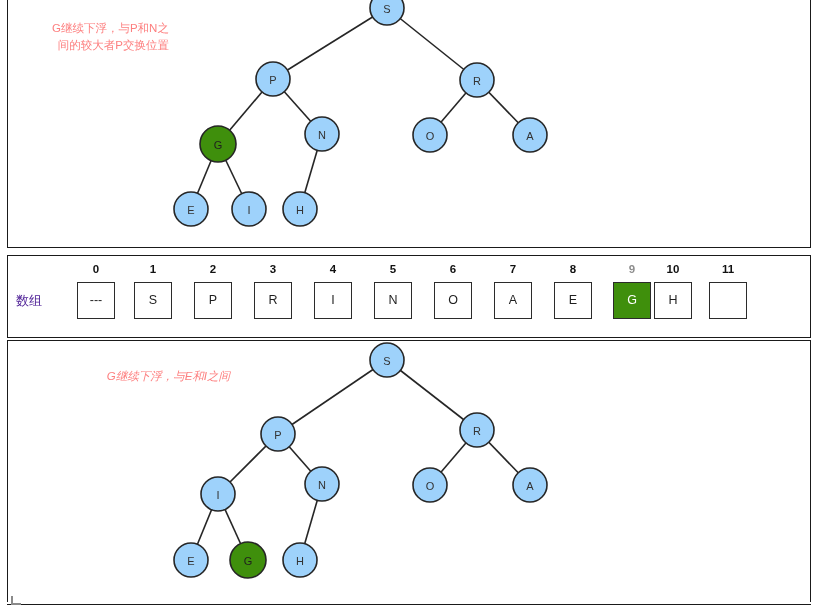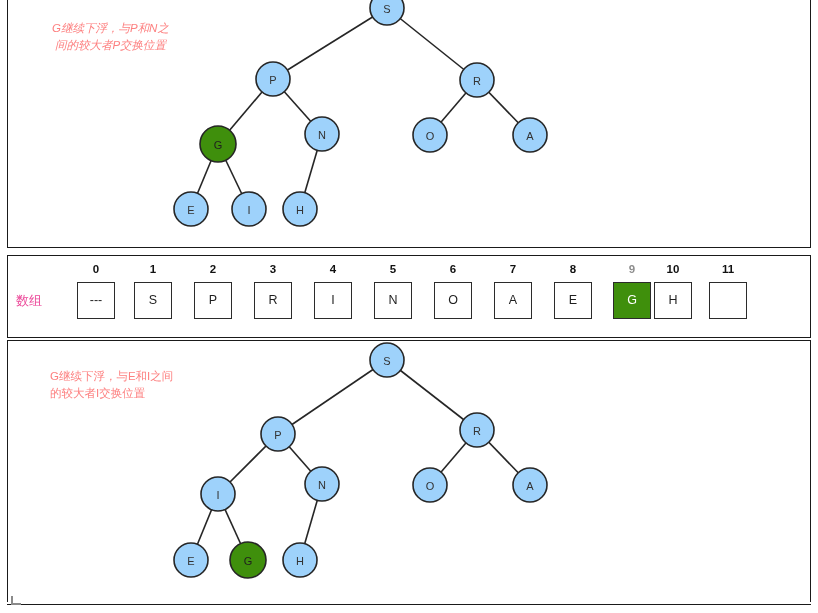--- a/index.html
+++ b/index.html
@@ -103,37 +103,37 @@
     position: absolute;
     color: #fd7f7f;
     font-size: 11.5px;
     line-height: 17px;
     font-family: "Liberation Sans", "DejaVu Sans", sans-serif;
     white-space: nowrap;
   }
   #caption-top {
     left: 52px;
     top: 20px;
-    text-align: center;
-    font-style: italic;
+    text-align: right;
   }
   #caption-bottom {
     left: 50px;
     top: 368px;
-    text-align: left;
+    text-align: right;
     width: 180px;
+    font-style: italic;
   }
 
   
   #array-label {
     position: absolute;
     left: 16px;
     top: 292px;
     font-size: 13px;
-    color: #ec4899;
+    color: #4c1d95;
     font-family: "Liberation Sans", "DejaVu Sans", sans-serif;
   }
   #array-cells {
     position: absolute;
     left: 77px;
     top: 261px;
     height: 64px;
   }
   .array-cell {
     position: absolute;
@@ -335,21 +335,20 @@
         <text x="248" y="560.5" class="node-label label-light">G</text>
       </g>
       <g>
         <circle cx="300" cy="560" r="17" class="node-circle node-blue"></circle>
         <text x="300" y="560.5" class="node-label label-dark">H</text>
       </g>
     </svg>
 
   <div class="caption" id="caption-bottom">
     <div>G继续下浮，与E和I之间</div>
-    <div>的较大者I交换位置</div>
   </div>
 
   <div id="baseline"></div>
   <div id="corner-mark">
     <div class="seg-v"></div>
     <div class="seg-h"></div>
   </div>
 
 </div>
 

